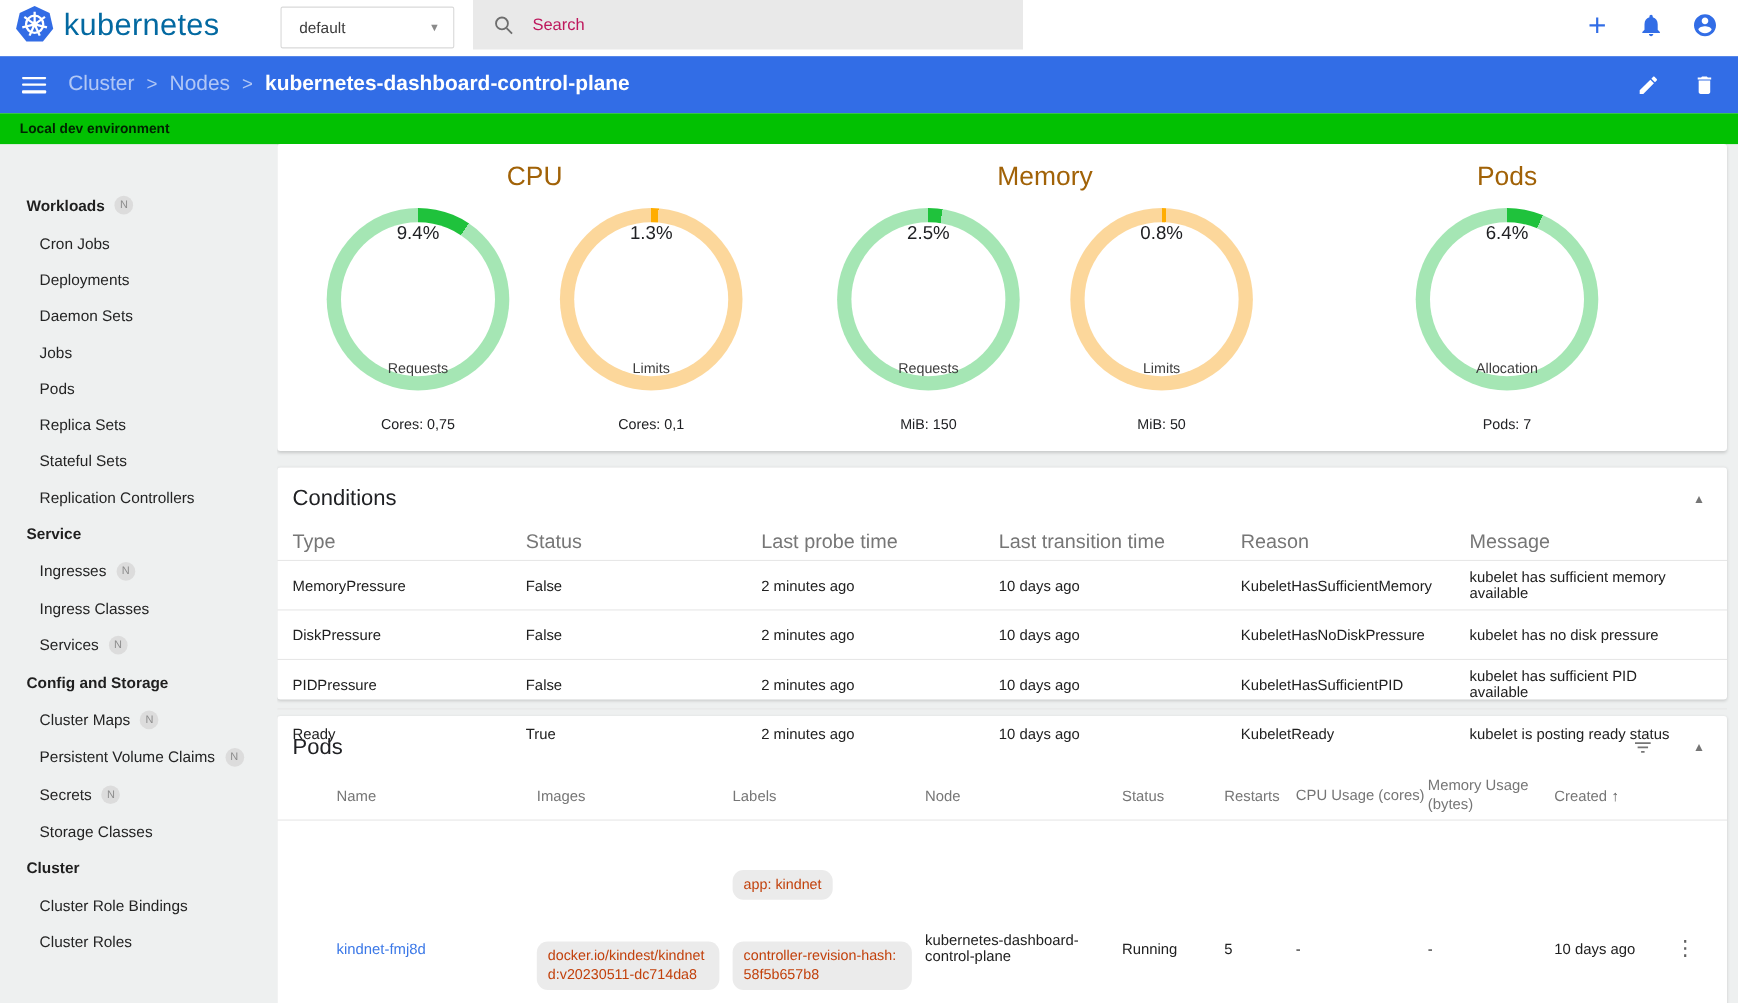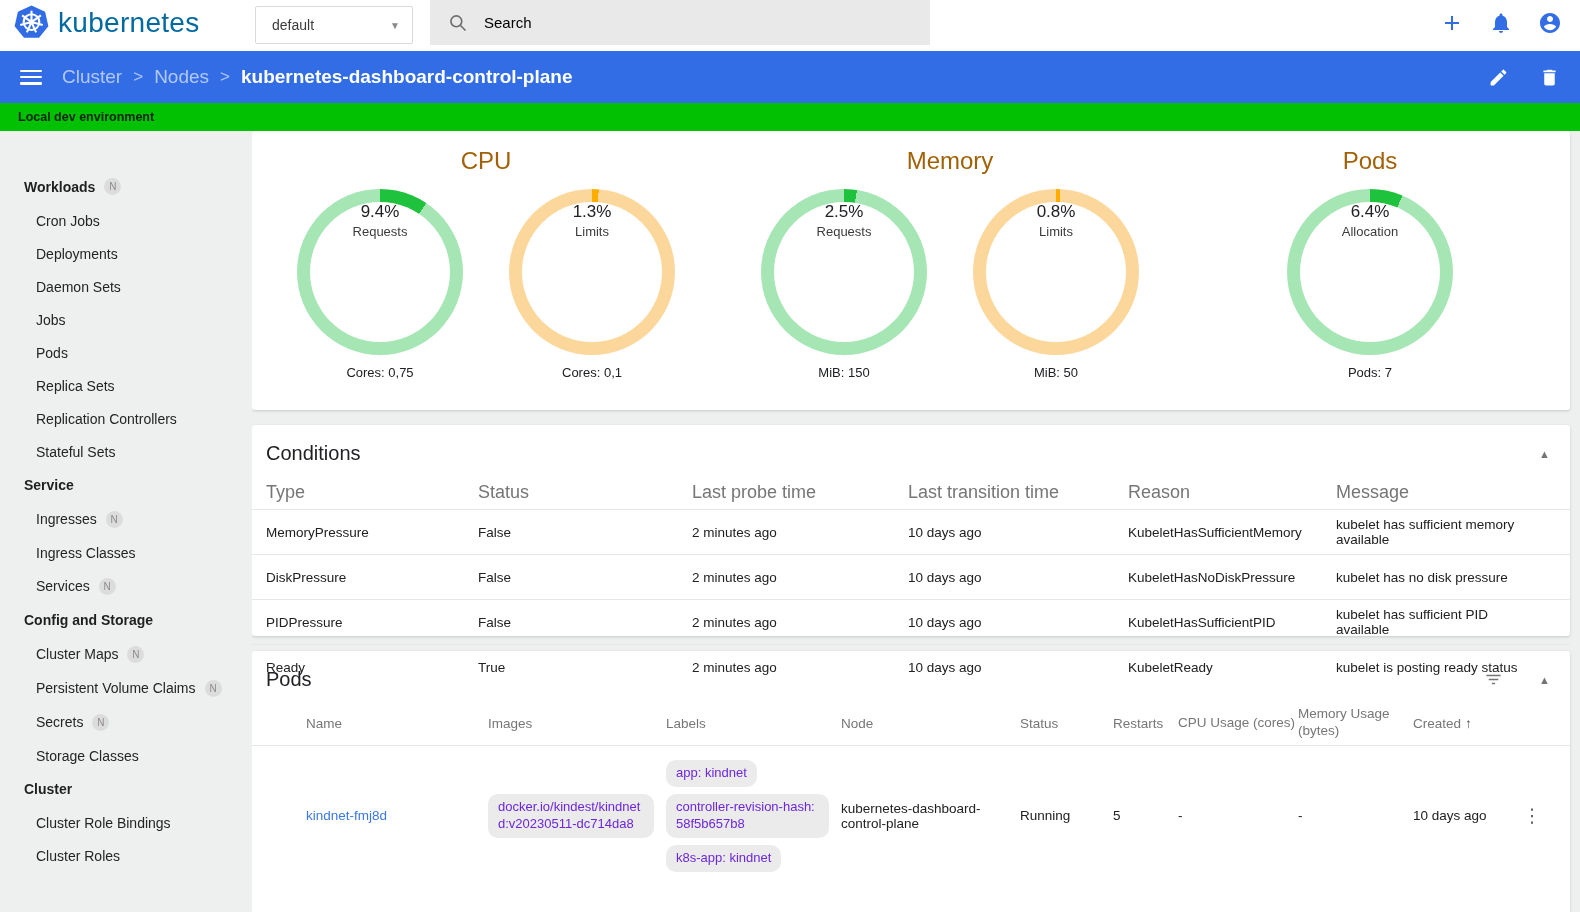--- a/index.html
+++ b/index.html
@@ -10,21 +10,21 @@
   .topbar { position:relative; height:51px; background:#fff; }
   .brand { position:absolute; left:14px; top:5px; display:flex; align-items:center; gap:9px; }
   .brand-text { color:#0369a1; font-size:28px; font-weight:normal; letter-spacing:.3px; }
   .ns-select { position:absolute; left:255px; top:6px; width:158px; height:38px; background:#fff;
     border:1px solid #d9d9d9; border-radius:2px; display:flex; align-items:center;
     padding:0 12px 0 16px; font-size:14px; color:#3b3b3b; cursor:pointer; }
   .ns-select .caret { margin-left:auto; color:#8a8a8a; font-size:10px; }
   .searchbox { position:absolute; left:430px; top:0; width:500px; height:45px; background:#e9e9e9;
     display:flex; align-items:center; }
   .searchbox svg { margin:0 16px 0 18px; }
-  .search-placeholder { color:#000000; font-size:15px; }
+  .search-placeholder { color:#be185d; font-size:15px; }
   .top-actions { position:absolute; right:18px; top:0; height:45px; display:flex; align-items:center; gap:25px; }
   .top-actions .icon-btn { width:24px; height:24px; cursor:pointer; }
 
   
   .appbar { height:52px; background:#326de6; display:flex; align-items:center; padding:0 20px; }
   .hamburger { width:22px; height:15px; display:flex; flex-direction:column; justify-content:space-between; cursor:pointer; margin-right:20px; }
   .hamburger span { display:block; height:2.6px; background:#fff; border-radius:1px; }
   .crumbs { display:flex; align-items:center; gap:11px; font-size:19px; }
   .crumb { color:rgba(255,255,255,.62); cursor:pointer; }
   .crumb-sep { color:rgba(255,255,255,.62); font-size:17px; }
@@ -51,24 +51,24 @@
 
   
   .overview-card { height:279px; display:flex; padding-top:10px; }
   .ov-group { display:flex; flex-direction:column; align-items:center; }
   .ov-group.g-cpu { width:468px; } .ov-group.g-mem { width:460px; } .ov-group.g-pods { width:380px; }
   .ov-title { font-size:24px; color:#a16207; margin:6px 0 14px 0; }
   .ov-charts { display:flex; gap:46px; }
   .gauge-wrap { display:flex; flex-direction:column; align-items:center; }
   .gauge { width:166px; height:166px; border-radius:50%; position:relative; }
   .gauge .hole { position:absolute; inset:13px; background:#fff; border-radius:50%;
-    display:flex; flex-direction:column; align-items:center; justify-content:flex-start; }
+    display:flex; flex-direction:column; align-items:center; justify-content:space-between; }
   .gauge .pct { font-size:17px; color:#202124; }
   .gauge .sub { font-size:13px; color:#3c3c3c; margin-top:2px; }
-  .gauge-footer { margin-top:10px; font-size:13px; color:#202124; }
+  .gauge-footer { margin-top:23px; font-size:13px; color:#202124; }
 
   
   .card-head { display:flex; align-items:center; padding:17px 20px 10px 14px; }
   .card-title { font-size:20px; color:#202124; }
   .card-head-actions { margin-left:auto; display:flex; align-items:center; gap:36px; }
   .collapse-icon { color:#757575; font-size:11px; cursor:pointer; }
   .filter-icon { cursor:pointer; }
 
   .cond-card { height:211px; }
   .cond-grid { display:grid; grid-template-columns:212px 214px 216px 220px 208px 1fr; padding:0 14px; align-items:center; }
@@ -78,21 +78,21 @@
 
   .pods-card { height:290px; }
   .pods-grid { display:grid; grid-template-columns:40px 182px 178px 175px 179px 93px 65px 120px 115px 1fr 36px;
     padding:0 14px; align-items:center; }
   .pods-grid.hdr { min-height:44px; color:#767676; font-size:13.5px; }
   .pods-grid.row { border-top:1px solid #e7e7e7; font-size:13.5px; padding-top:14px; padding-bottom:14px; }
   .pods-grid.row > div { padding-right:12px; }
   .status-dot { width:13px; height:13px; border-radius:50%; background:#1e9a1e; margin:0 auto; }
   .pod-link { color:#3b78e7; cursor:pointer; text-decoration:none; }
   .chip { display:inline-block; background:#ebebeb; border-radius:10px; padding:5px 10px;
-    font-size:13px; color:#6d28d9; line-height:1.3; max-width:168px; word-break:break-all; }
+    font-size:13px; color:#c2410c; line-height:1.3; max-width:168px; word-break:break-all;margin-top:31px; }
   .chip-stack { display:flex; flex-direction:column; gap:7px; align-items:flex-start; }
   .chip-stack .chip { word-break:break-word; }
   .sort-arrow { color:#555; margin-left:4px; }
   .kebab { color:#616161; font-size:19px; text-align:center; cursor:pointer; line-height:1; }
   .hdr-wrap { line-height:1.25; }
 </style>
 </head>
 <body>
 
 <header class="topbar">
@@ -186,24 +186,24 @@
     <div class="side-item">
         <span>Jobs</span>
       </div>
     <div class="side-item">
         <span>Pods</span>
       </div>
     <div class="side-item">
         <span>Replica Sets</span>
       </div>
     <div class="side-item">
+        <span>Stateful Sets</span>
+      </div>
+    <div class="side-item">
         <span>Replication Controllers</span>
-      </div>
-    <div class="side-item">
-        <span>Stateful Sets</span>
       </div>
 
     <div class="side-section-header">
       <span>Service</span>
     </div>
     <div class="side-item">
       <span>Ingresses</span>
       <span class="nbadge">N</span>
     </div>
     <div class="side-item">

